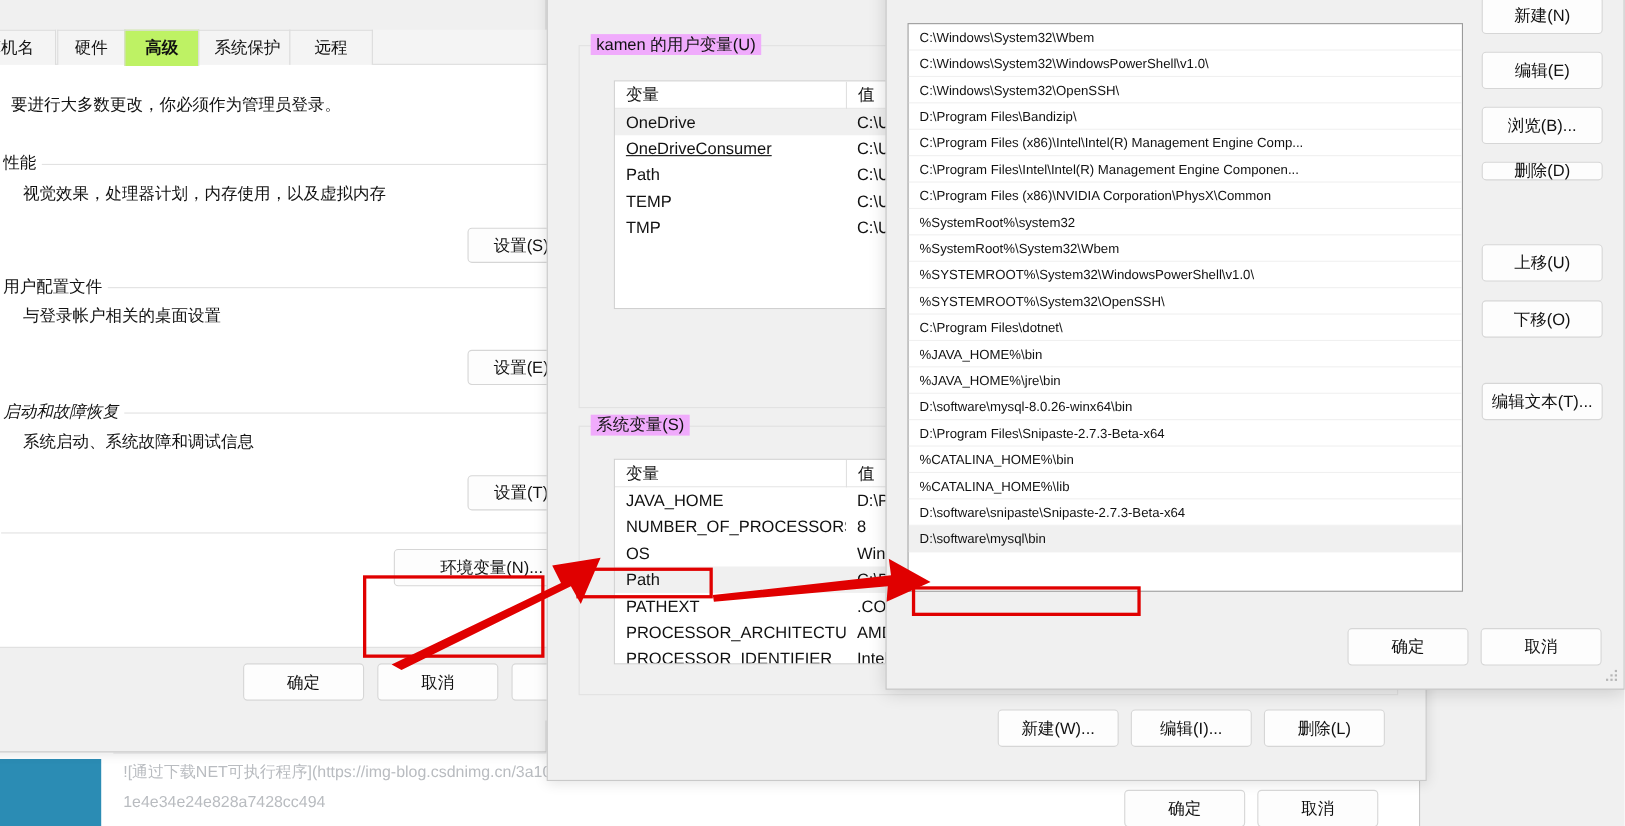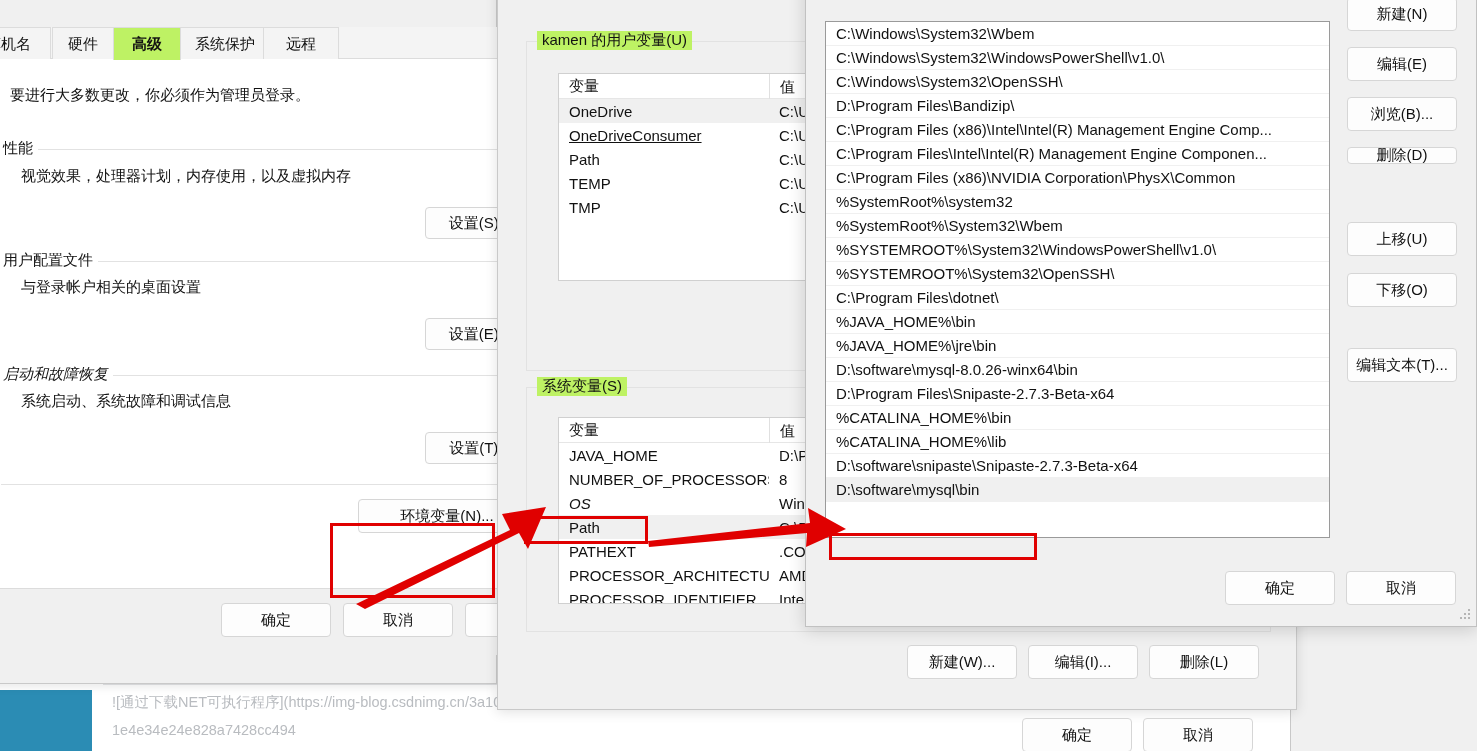--- a/index.html
+++ b/index.html
@@ -85,21 +85,21 @@
   
   .envwin {
     position: absolute; left: 497px; top: -24px; width: 800px; height: 734px;
     background: #f0f0f0; border: 1px solid #c9c9c9;
     box-shadow: 0 2px 12px rgba(0,0,0,.12);
   }
   .env-grp {
     position: absolute; border: 1px solid #e2e2e2;
   }
   .env-grp-label {
-    position: absolute; top: -11px; left: 10px; background: #bef264;
+    position: absolute; top: -11px; left: 10px; background: #f0abfc;
     padding: 0 5px; font-size: 15px; color: #121212; white-space: nowrap;
   }
   .vartable {
     position: absolute; background: #ffffff; border: 1px solid #d0d0d0;
     overflow: hidden;
   }
   .vt-head {
     display: flex; height: 25px; align-items: center;
     font-size: 15px; color: #111; border-bottom: 1px solid #e6e6e6;
   }
@@ -117,21 +117,21 @@
   .editwin {
     position: absolute; left: 805px; top: -26px; width: 672px; height: 653px;
     background: #f0f0f0; border: 1px solid #c1c1c1;
     box-shadow: 0 3px 16px rgba(0,0,0,.16);
   }
   .pathlist {
     position: absolute; left: 19px; top: 46px; width: 505px; height: 517px;
     background: #ffffff; border: 1px solid #9a9a9a; overflow: hidden;
   }
   .path-row {
-    height: 24px; line-height: 24px; font-size: 15px; color: #111;
+    height: 24px; line-height: 24px; font-size: 12px; color: #111;
     padding-left: 10px; white-space: nowrap; overflow: hidden;
     border-bottom: 1px solid #f0f0f0;
   }
   .path-row.sel { background: #f0f0f0; }
   .editwin-resizer {
     position: absolute; right: 5px; bottom: 5px; width: 12px; height: 12px;
   }
   .editwin-resizer i {
     position: absolute; width: 2px; height: 2px; background: #b5b5b5;
   }
@@ -261,21 +261,21 @@
       </div>
       <div class="vt-row">
         <span class="c1" style="width:210px;">JAVA_HOME</span>
         <span class="c2" style="width:480px;">D:\Pro</span>
       </div>
       <div class="vt-row">
         <span class="c1" style="width:210px;">NUMBER_OF_PROCESSORS</span>
         <span class="c2" style="width:480px;">8</span>
       </div>
       <div class="vt-row">
-        <span class="c1" style="width:210px;font-style:italic;">OS</span>
+        <span class="c1" style="width:210px;">OS</span>
         <span class="c2" style="width:480px;">Windo</span>
       </div>
       <div class="vt-row sel">
         <span class="c1" style="width:210px;">Path</span>
         <span class="c2" style="width:480px;">C:\Pro</span>
       </div>
       <div class="vt-row">
         <span class="c1" style="width:210px;">PATHEXT</span>
         <span class="c2" style="width:480px;">.COM;</span>
       </div>

